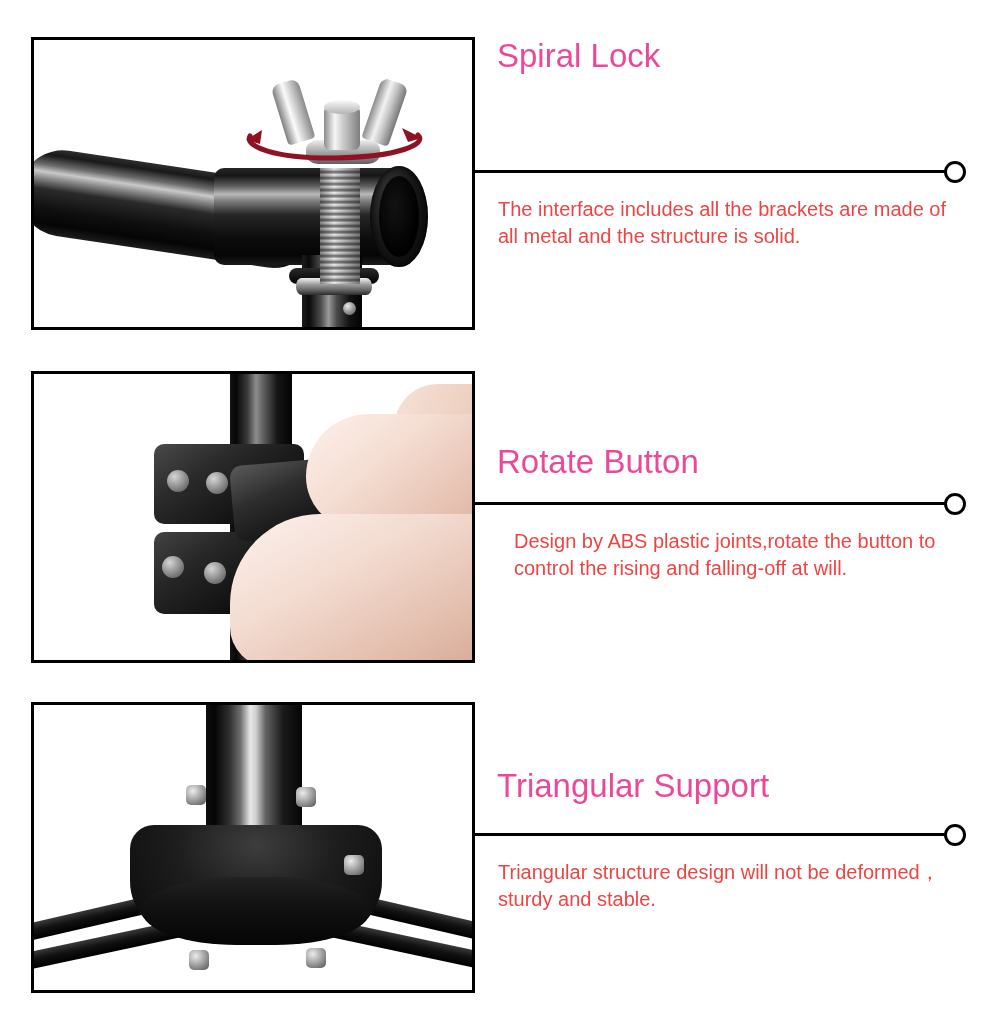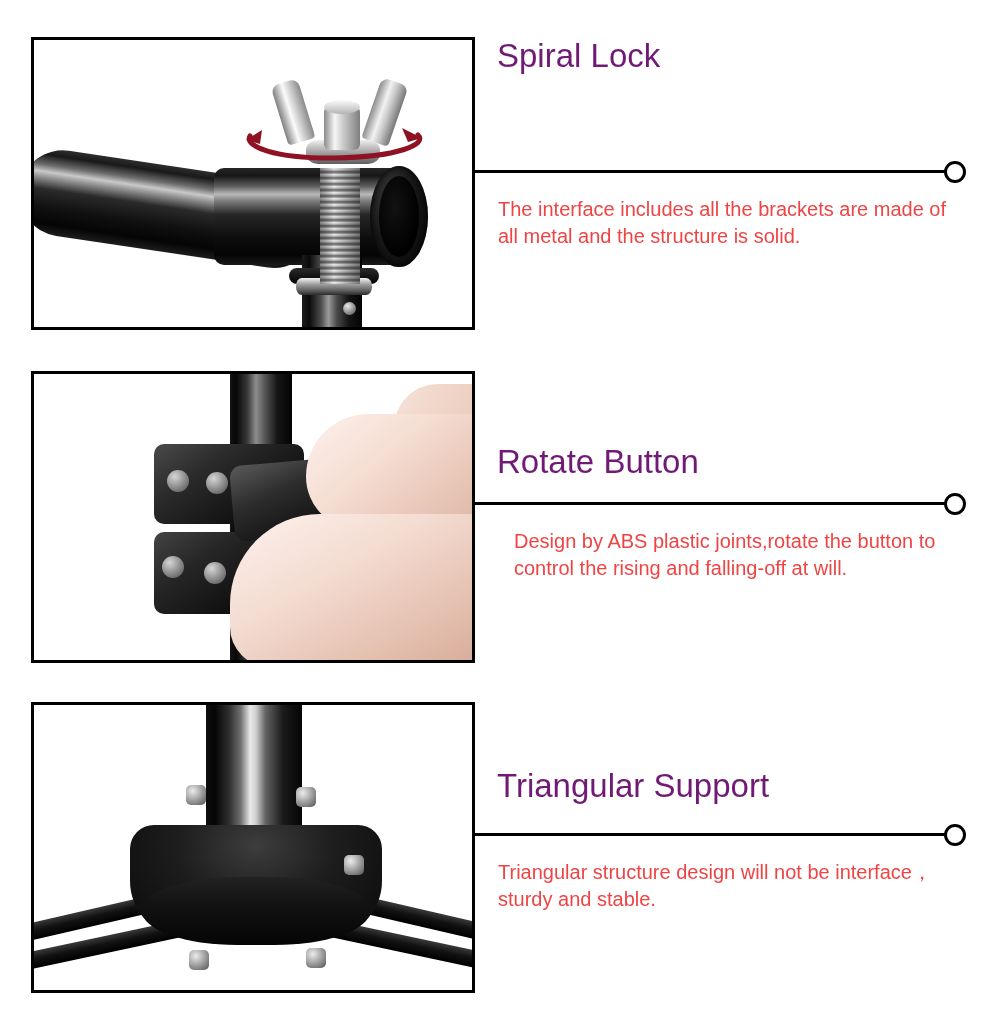--- a/index.html
+++ b/index.html
@@ -50,21 +50,21 @@
     left: 473px;
     width: 527px;
   }
   .feature-title {
     position: absolute;
     left: 24px;
     top: 0;
     font-size: 33px;
     line-height: 38px;
     font-weight: normal;
-    color: #701a75;
+    color: #ec4899;
     white-space: nowrap;
     letter-spacing: 0px;
   }
   .divider {
     position: absolute;
     left: 0;
     height: 3px;
     background: #000000;
   }
   .divider-dot {
@@ -438,17 +438,17 @@
         <div class="p3-bolt" style="left:310px;top:150px;"></div>
         <div class="p3-bolt" style="left:155px;top:245px;"></div>
         <div class="p3-bolt" style="left:272px;top:243px;"></div>
       </div>
     </div>
 
     <div class="feature-text">
       <div class="feature-title" style="top:65px;">Triangular Support</div>
       <div class="divider" style="top:131px;width:472px;"></div>
       <div class="divider-dot" style="top:122px;left:471px;"></div>
-      <div class="feature-desc" style="top:157px;">Triangular structure design will not be interface， sturdy and stable.</div>
+      <div class="feature-desc" style="top:157px;">Triangular structure design will not be deformed， sturdy and stable.</div>
     </div>
   </div>
 
 </div>
 
 </body></html>

